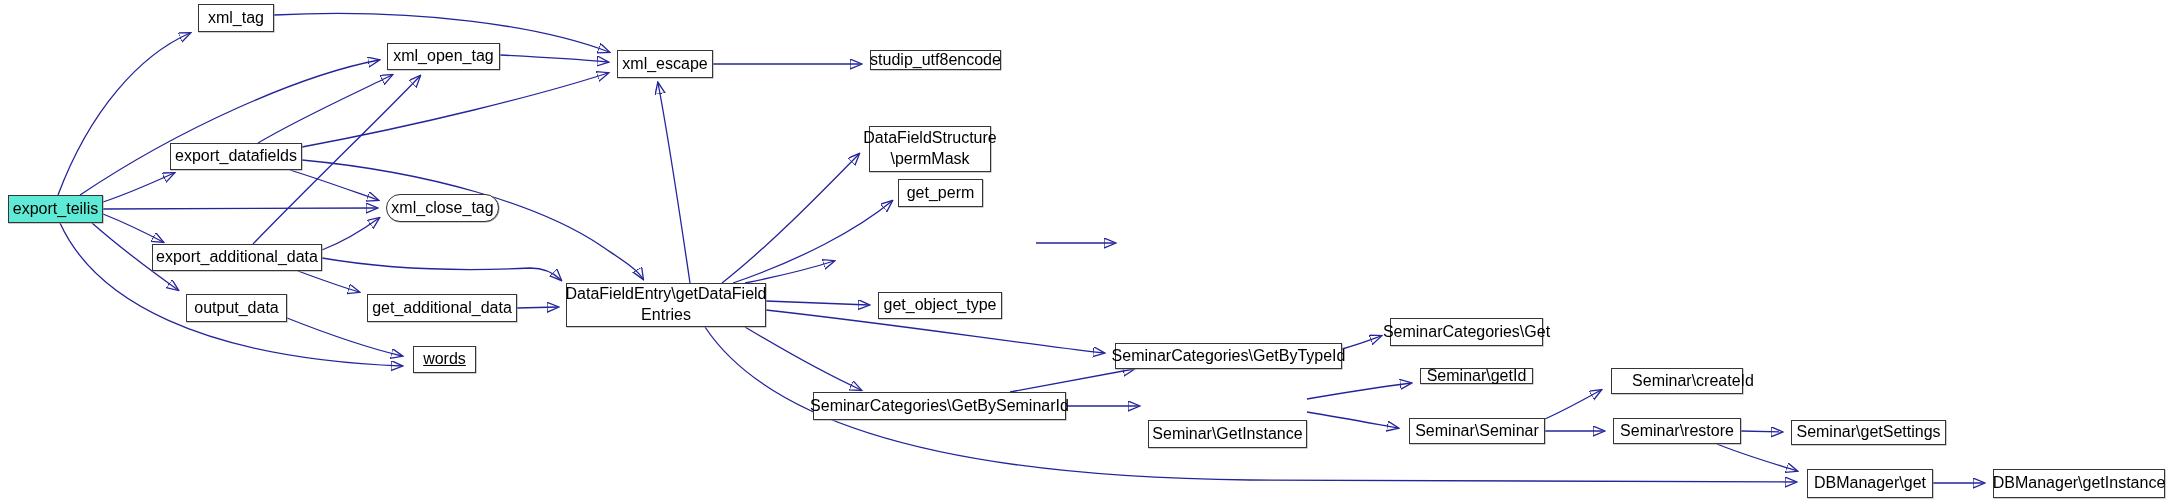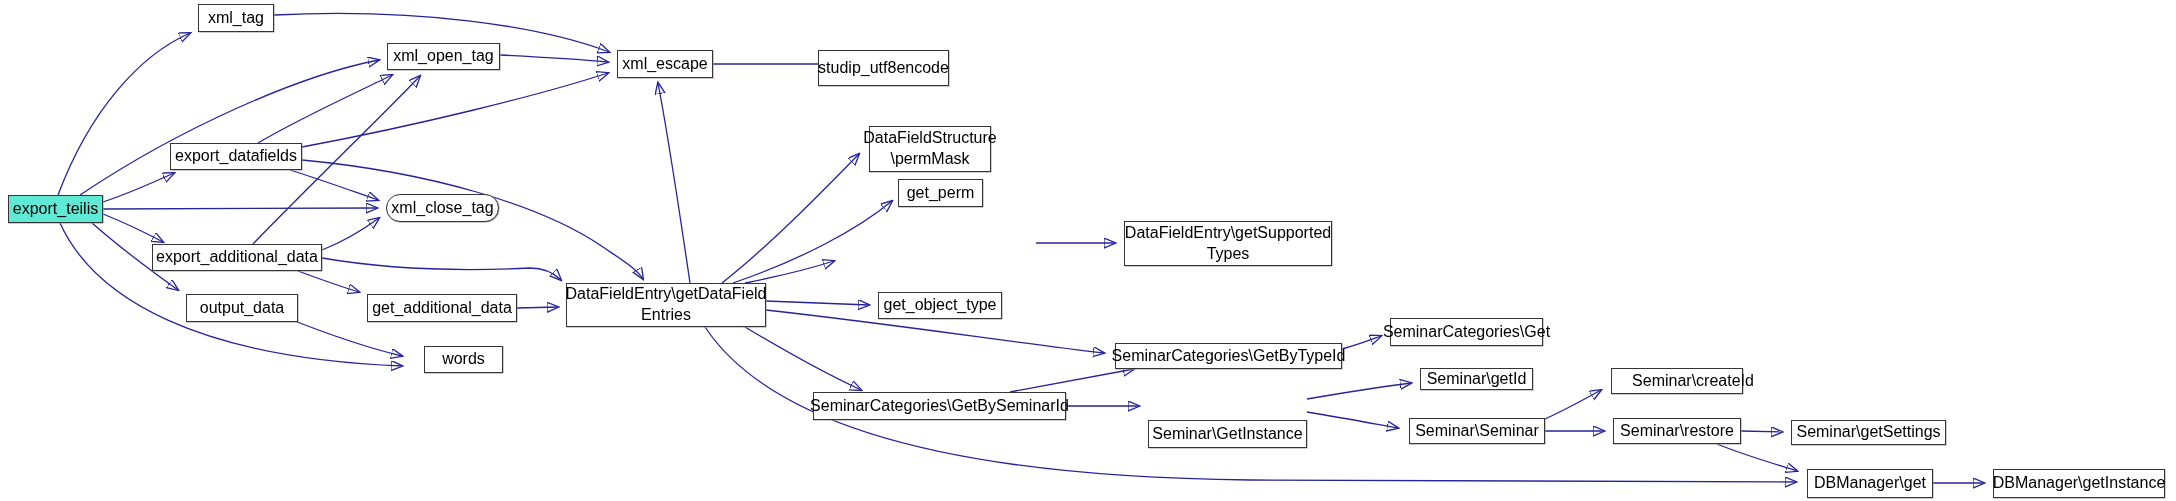--- a/index.html
+++ b/index.html
@@ -66,38 +66,36 @@
       <path d="M1933,483 L1984,483" marker-end="url(#arw)"></path>
     </g>
   </svg>
 
   <div class="node current" style="left:8px;top:195px;width:95px;height:28px;">export_teilis</div>
   <div class="node" style="left:198px;top:4px;width:76px;height:28px;">xml_tag</div>
   <div class="node" style="left:387px;top:43px;width:113px;height:27px;">xml_open_tag</div>
   <div class="node" style="left:170px;top:143px;width:132px;height:27px;">export_datafields</div>
   <div class="node" style="left:386px;top:194px;width:113px;height:28px;border-radius:14px;">xml_close_tag</div>
   <div class="node" style="left:152px;top:244px;width:170px;height:27px;">export_additional_data</div>
-  <div class="node" style="left:186px;top:294px;width:112px;height:28px;">output_data</div>
+  <div class="node" style="left:186px;top:294px;width:101px;height:28px;">output_data</div>
   <div class="node" style="left:367px;top:294px;width:150px;height:28px;">get_additional_data</div>
-  <div class="node" style="left:424px;top:346px;width:79px;height:27px;">words</div>
+  <div class="node" style="left:413px;top:346px;width:63px;height:27px;text-decoration:underline;">words</div>
   <div class="node" style="left:617px;top:50px;width:96px;height:28px;">xml_escape</div>
-  <div class="node" style="left:818px;top:50px;width:131px;height:36px;">studip_utf8encode</div>
+  <div class="node" style="left:870px;top:50px;width:131px;height:20px;">studip_utf8encode</div>
   <div class="node" style="left:869px;top:126px;width:122px;height:46px;">DataFieldStructure
 \permMask</div>
   <div class="node" style="left:898px;top:179px;width:85px;height:28px;">get_perm</div>
-  <div class="node" style="left:1124px;top:221px;width:208px;height:45px;">DataFieldEntry\getSupported
-Types</div>
   <div class="node" style="left:878px;top:292px;width:124px;height:27px;">get_object_type</div>
   <div class="node" style="left:566px;top:283px;width:200px;height:44px;">DataFieldEntry\getDataField
 Entries</div>
   <div class="node" style="left:1115px;top:343px;width:227px;height:26px;">SeminarCategories\GetByTypeId</div>
   <div class="node" style="left:1390px;top:318px;width:153px;height:28px;">SeminarCategories\Get</div>
   <div class="node" style="left:813px;top:392px;width:253px;height:28px;">SeminarCategories\GetBySeminarId</div>
   <div class="node" style="left:1148px;top:392px;width:159px;height:28px;margin-top:28px;">Seminar\GetInstance</div>
-  <div class="node" style="left:1420px;top:368px;width:113px;height:22px;">Seminar\getId</div>
+  <div class="node" style="left:1420px;top:368px;width:113px;height:16px;">Seminar\getId</div>
   <div class="node" style="left:1611px;top:368px;width:132px;height:26px;padding-left:32px;">Seminar\createId</div>
   <div class="node" style="left:1409px;top:418px;width:136px;height:26px;">Seminar\Seminar</div>
   <div class="node" style="left:1613px;top:418px;width:128px;height:26px;">Seminar\restore</div>
   <div class="node" style="left:1791px;top:420px;width:155px;height:25px;">Seminar\getSettings</div>
   <div class="node" style="left:1807px;top:469px;width:126px;height:29px;">DBManager\get</div>
   <div class="node" style="left:1993px;top:469px;width:172px;height:29px;">DBManager\getInstance</div>
 
 </div>
 
 </body></html>

